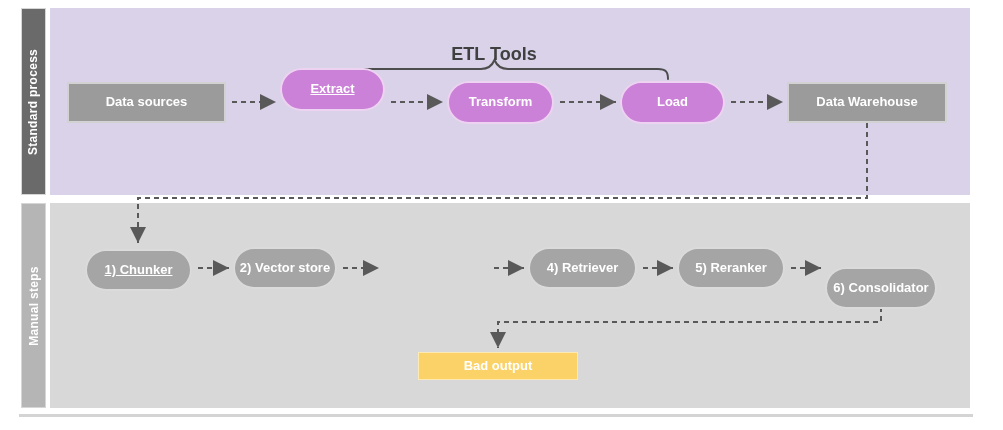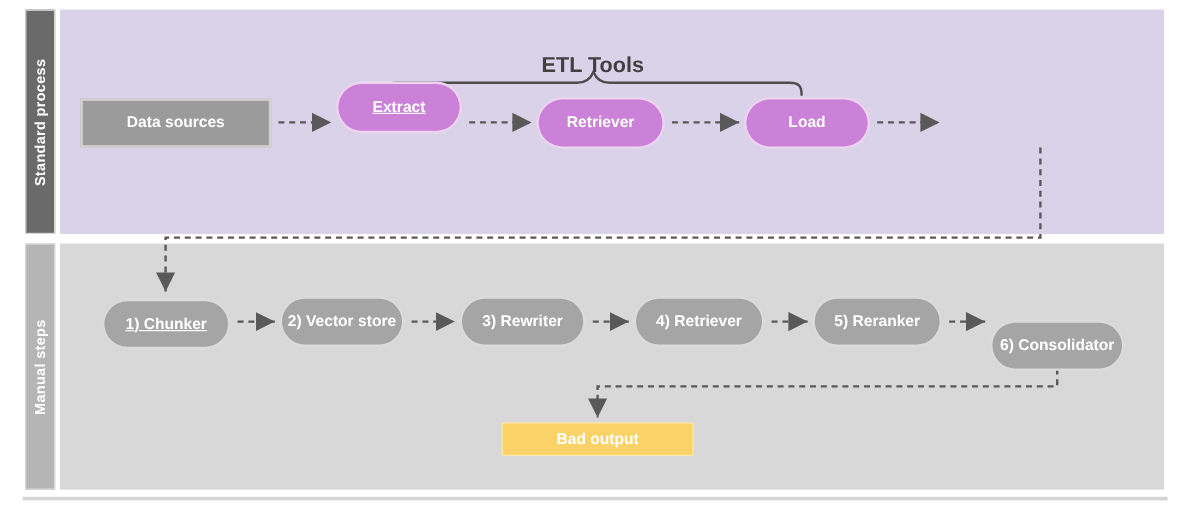--- a/index.html
+++ b/index.html
@@ -81,25 +81,25 @@
     <path class="arrow" marker-end="url(#arrowhead)" d="M643,268 L673,268"></path>
     <path class="arrow" marker-end="url(#arrowhead)" d="M791,268 L821,268"></path>
 
     <path class="arrow" marker-end="url(#arrowhead)" d="M881,289 L881,322 L498,322 L498,348"></path>
   </svg>
 
   <div class="bracket-label">ETL Tools</div>
 
   <div class="node rect" style="left:67px;top:82px;width:159px;height:41px;">Data sources</div>
   <div class="node pill" style="left:280px;top:68px;width:105px;height:43px;text-decoration:underline;">Extract</div>
-  <div class="node pill" style="left:447px;top:81px;width:107px;height:43px;">Retriever</div>
+  <div class="node pill" style="left:447px;top:81px;width:107px;height:43px;">Transform</div>
   <div class="node pill" style="left:620px;top:81px;width:105px;height:43px;">Load</div>
+  <div class="node rect" style="left:787px;top:82px;width:160px;height:41px;">Data Warehouse</div>
 
   <div class="node gpill" style="left:85px;top:249px;width:107px;height:42px;text-decoration:underline;">1) Chunker</div>
   <div class="node gpill" style="left:233px;top:247px;width:104px;height:42px;">2) Vector store</div>
-  <div class="node gpill" style="left:383px;top:247px;width:105px;height:42px;">3) Rewriter</div>
   <div class="node gpill" style="left:528px;top:247px;width:109px;height:42px;">4) Retriever</div>
   <div class="node gpill" style="left:677px;top:247px;width:108px;height:42px;">5) Reranker</div>
   <div class="node gpill" style="left:825px;top:247px;width:112px;height:42px;margin-top:20px;">6) Consolidator</div>
 
   <div class="node warn" style="left:418px;top:352px;width:160px;height:28px;">Bad output</div>
 
 </div>
 
 </body></html>

